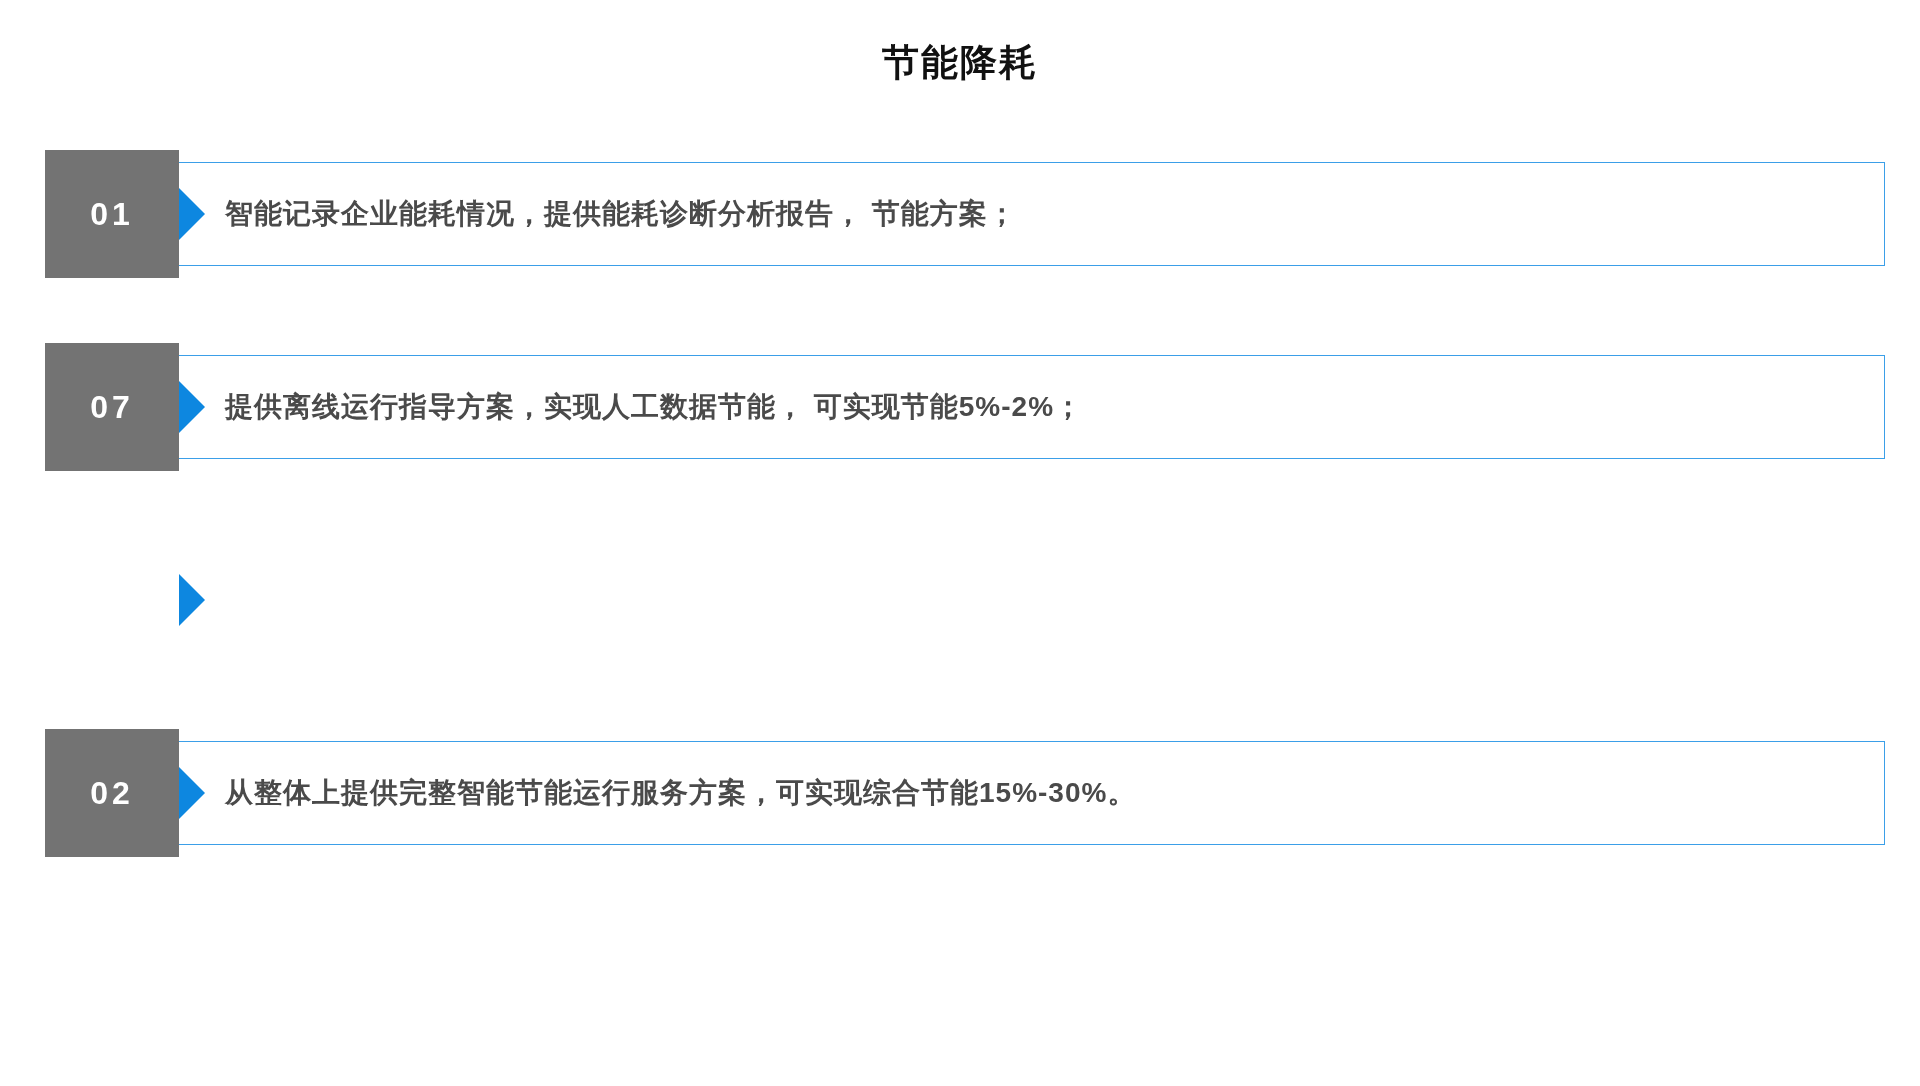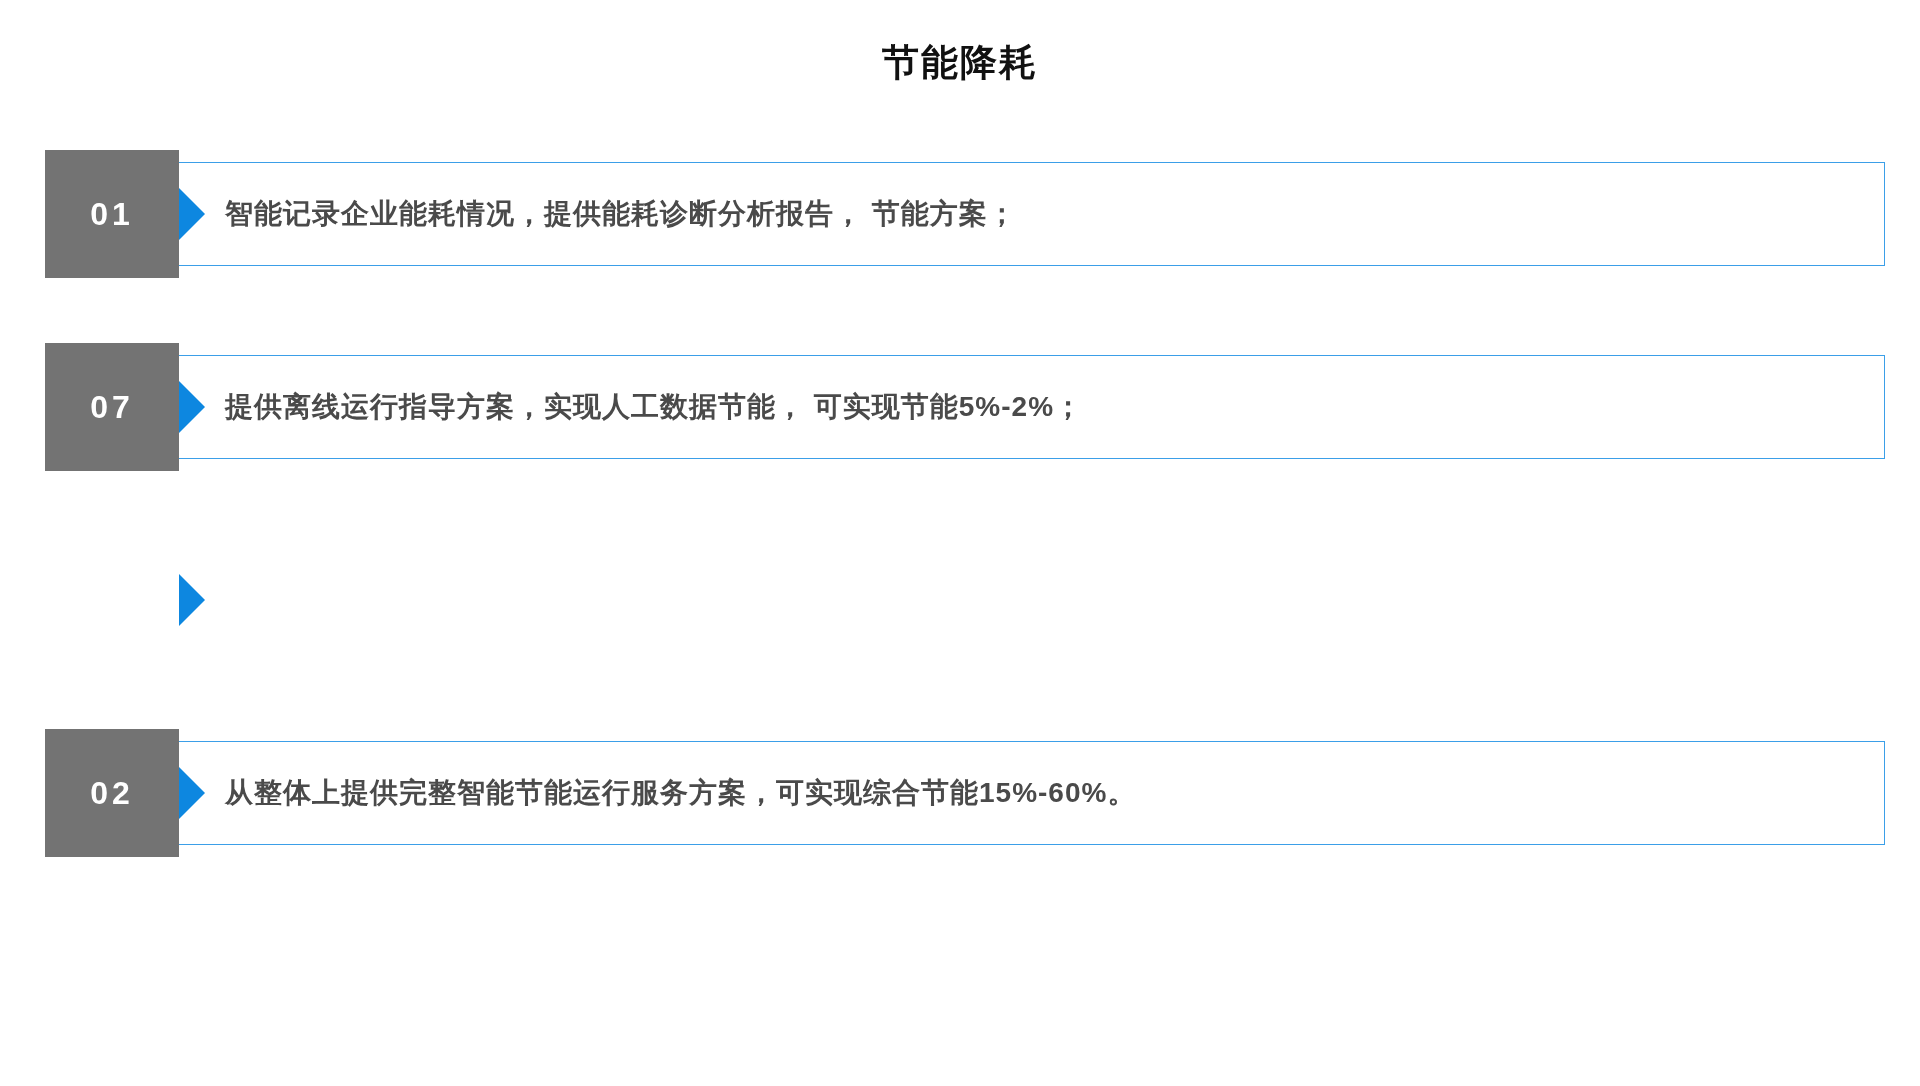--- a/index.html
+++ b/index.html
@@ -126,18 +126,18 @@
     <div class="row">
       <div class="arrow"></div>
     </div>
 
     <div class="row">
       <div class="num-box">
         <span class="num">02</span>
       </div>
       <div class="arrow"></div>
       <div class="text-box">
-        <span class="text">从整体上提供完整智能节能运行服务方案，可实现综合节能15%-60%。</span>
+        <span class="text">从整体上提供完整智能节能运行服务方案，可实现综合节能15%-30%。</span>
       </div>
     </div>
 
   </div>
 </div>
 
 </body></html>

